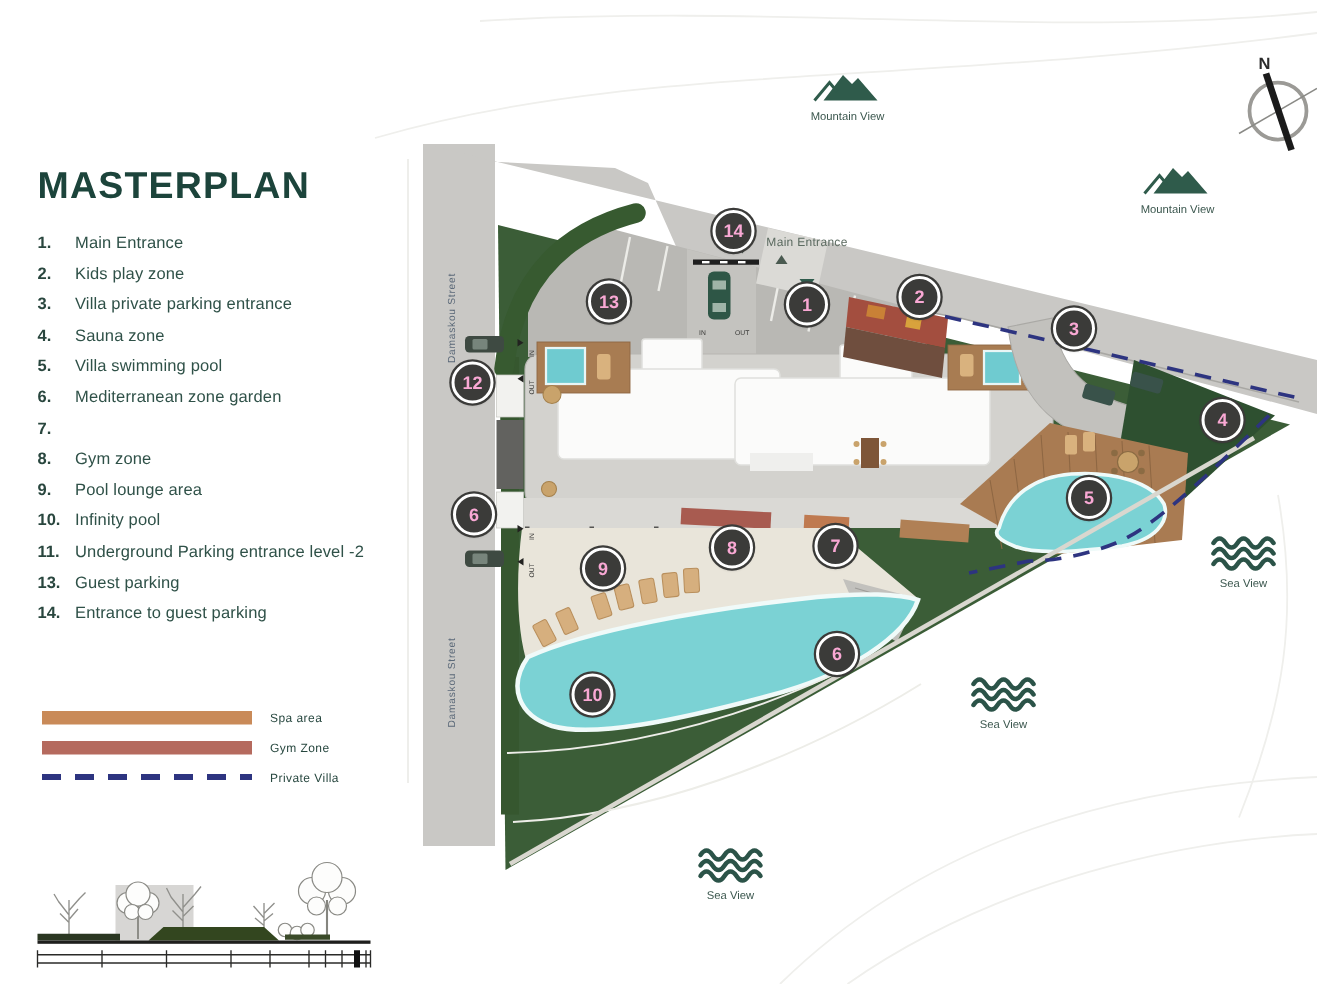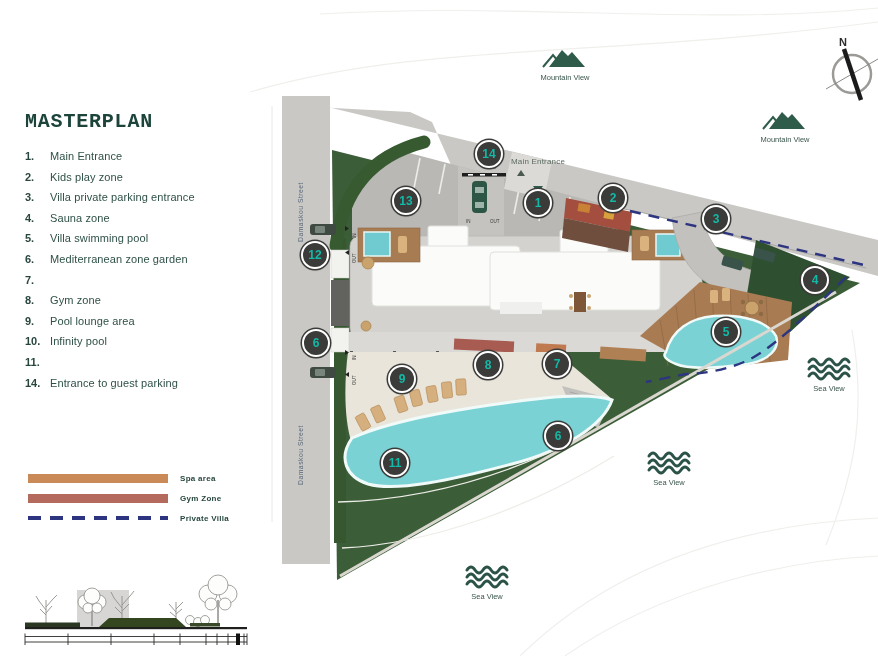--- a/index.html
+++ b/index.html
@@ -5,40 +5,40 @@
   html,body{margin:0;padding:0;}
   body{
     width:878px;height:656px;position:relative;overflow:hidden;
     background:#ffffff;
     font-family:"Liberation Sans",sans-serif;
   }
   svg text{font-family:"Liberation Sans",sans-serif;}
 
   
   .panel{position:absolute;left:25px;top:110px;z-index:4;}
-  .title{font-size:20px;font-weight:bold;letter-spacing:.8px;color:#1C443B;margin:0 0 17px 0;font-family:Liberation Mono, monospace;}
+  .title{font-size:25px;font-weight:bold;letter-spacing:.8px;color:#1C443B;margin:0 0 17px 0;}
   .lg-row{display:flex;align-items:baseline;margin-bottom:8.6px;font-size:11px;line-height:12px;color:#2F5148;}
   .lg-num{width:25px;font-weight:bold;color:#29463E;flex:0 0 25px;}
   .lg-label{letter-spacing:.1px;}
 
   
-  .key{position:absolute;left:28px;top:473px;z-index:4;font-weight:bold;}
+  .key{position:absolute;left:28px;top:473px;z-index:4;}
   .key-row{display:flex;align-items:center;margin-bottom:10px;height:10px;}
   .key-bar{width:140px;height:9px;margin-right:12px;flex:0 0 140px;}
   .key-bar.spa{background:#C98A58;}
   .key-bar.gym{background:#B56A5E;}
   .key-bar.dash{height:4px;background:repeating-linear-gradient(90deg,#2D3480 0 13px,transparent 13px 22px);}
   .key-label{font-size:8px;color:#27473F;letter-spacing:.3px;}
 
   
   .marker{
     position:absolute;z-index:3;width:24px;height:24px;border-radius:50%;
     background:#3B3B39;border:2px solid #ffffff;
     box-shadow:0 0 0 1.5px #3B3B39,0 1px 2px rgba(0,0,0,.25);
-    color:#14b8a6;font-size:12px;font-weight:bold;
+    color:#f9a8d4;font-size:12px;font-weight:bold;
     display:flex;align-items:center;justify-content:center;
   }
   .me-label{
     position:absolute;left:507px;top:157px;width:62px;z-index:2;
     text-align:center;font-size:8px;line-height:1.3;color:#5C6B61;letter-spacing:.2px;
   }
   .plan-svg{position:absolute;left:0;top:0;z-index:1;}
   .elev-svg{position:absolute;left:14px;top:556px;z-index:4;}
 </style>
 </head>
@@ -276,21 +276,21 @@
 
 <div class="marker" style="left:524px;top:189px">1</div>
 <div class="marker" style="left:599px;top:184px">2</div>
 <div class="marker" style="left:702px;top:205px">3</div>
 <div class="marker" style="left:801px;top:266px">4</div>
 <div class="marker" style="left:712px;top:318px">5</div>
 <div class="marker" style="left:544px;top:422px">6</div>
 <div class="marker" style="left:543px;top:350px">7</div>
 <div class="marker" style="left:474px;top:351px">8</div>
 <div class="marker" style="left:388px;top:365px">9</div>
-<div class="marker" style="left:381px;top:449px">11</div>
+<div class="marker" style="left:381px;top:449px">10</div>
 <div class="marker" style="left:302px;top:329px">6</div>
 <div class="marker" style="left:301px;top:241px">12</div>
 <div class="marker" style="left:392px;top:187px">13</div>
 <div class="marker" style="left:475px;top:140px">14</div>
 
 <div class="panel">
   <h1 class="title">MASTERPLAN</h1>
   <div class="lg-row">
       <span class="lg-num">1.</span>
       <span class="lg-label">Main Entrance</span>
@@ -325,20 +325,25 @@
   <div class="lg-row">
       <span class="lg-num">9.</span>
       <span class="lg-label">Pool lounge area</span>
     </div>
   <div class="lg-row">
       <span class="lg-num">10.</span>
       <span class="lg-label">Infinity pool</span>
     </div>
   <div class="lg-row">
       <span class="lg-num">11.</span>
+      <span class="lg-label">Underground Parking entrance level -2</span>
+    </div>
+  <div class="lg-row">
+      <span class="lg-num">13.</span>
+      <span class="lg-label">Guest parking</span>
     </div>
   <div class="lg-row">
       <span class="lg-num">14.</span>
       <span class="lg-label">Entrance to guest parking</span>
     </div>
 </div>
 
 <div class="key">
   <div class="key-row">
     <div class="key-bar spa"></div>

